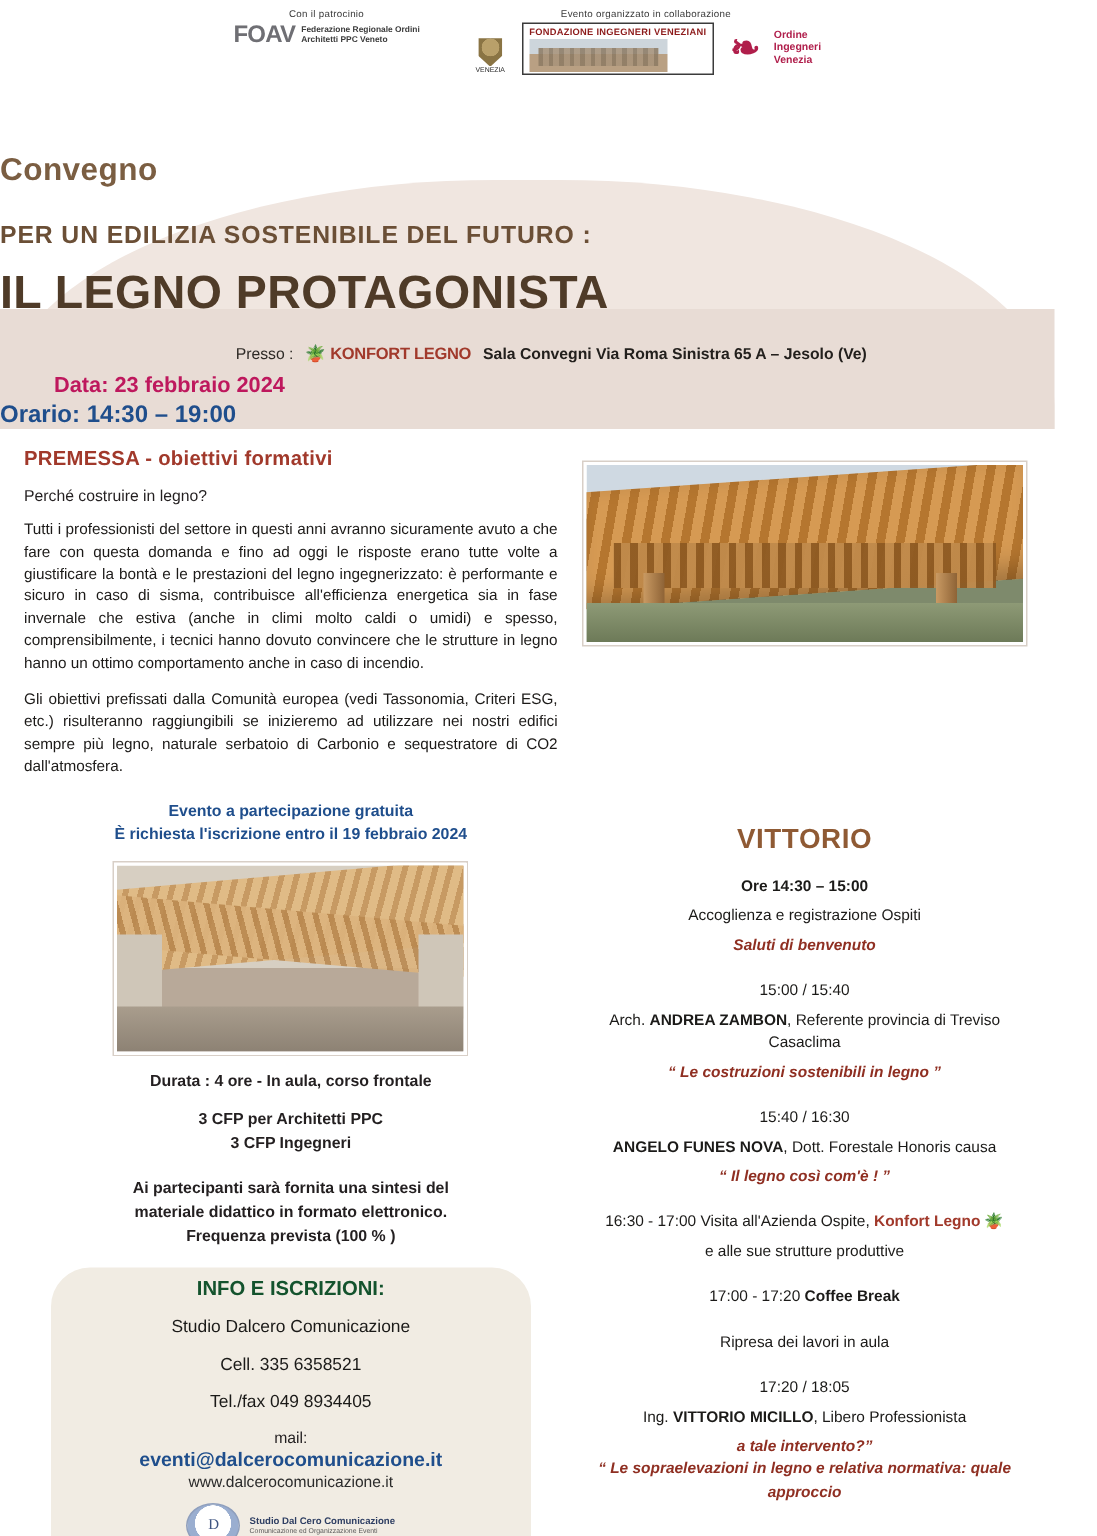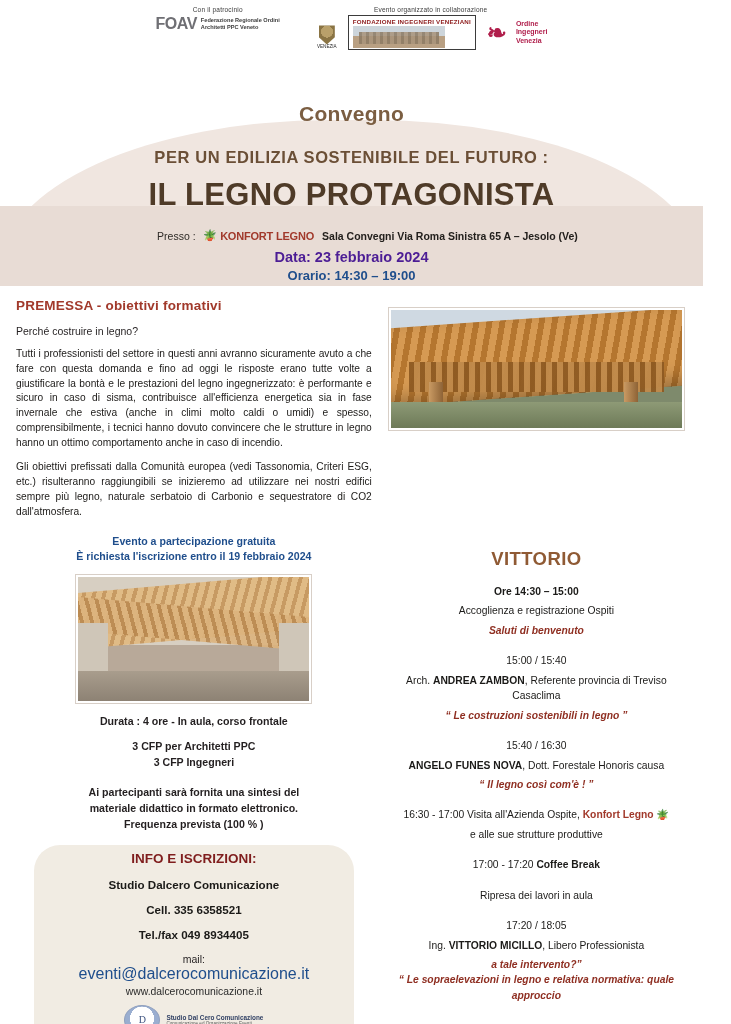--- a/index.html
+++ b/index.html
@@ -86,21 +86,21 @@
   .arch {
     position: absolute; left: 0; right: 0; top: 52px; height: 166px;
     background: #f0e6e0;
     border-top-left-radius: 330px 150px;
     border-top-right-radius: 330px 150px;
   }
   .band {
     position: absolute; left: 0; right: 0; top: 138px; height: 80px;
     background: #e8dcd5;
   }
-  .hero-inner { position: relative; z-index: 3; text-align: center; }
+  .hero-inner { position: relative; z-index: 3; text-align: left; }
   .convegno {
     font-size: 21px; font-weight: bold; color: #7b5e42; letter-spacing: .3px;
     padding-top: 34px;
   }
   .subtitle {
     margin-top: 22px;
     font-size: 16.5px; font-weight: bold; color: #6b4f36; letter-spacing: .6px;
   }
   .maintitle {
     margin-top: 10px;
@@ -112,24 +112,24 @@
     font-size: 10.5px; color: #2e2a26; padding-left: 32px;
   }
   .kl-logo {
     display:flex; align-items:center; gap:3px;
     font-weight: bold; font-size: 11px; color: #a1392b;
     letter-spacing: -.2px;
   }
   .bee { color:#e0a21a; font-size: 11px; }
   .venue { font-size: 10.5px; font-weight: bold; color: #23201d; }
   .data-line {
-    margin-top: 7px; font-size: 14.5px; font-weight: bold; color: #4c1d95;
+    margin-top: 7px; font-size: 14.5px; font-weight: bold; color: #be185d; padding-left: 36px;
   }
   .orario-line {
-    margin-top: 3px; font-size: 13px; font-weight: bold; color: #1f4e8c;
+    margin-top: 3px; font-size: 16px; font-weight: bold; color: #1f4e8c;
   }
 
   
   .content { position: relative; padding: 12px 16px 0 16px; }
   .cols { display: flex; gap: 14px; }
   .colL { width: 372px; }
   .colR { width: 315px; }
 
   h2.premessa {
     font-size: 13.5px; font-weight: bold; color: #a1392b;
@@ -210,25 +210,25 @@
   }
 
   
   .infoWrap { position: relative; margin-top: 18px; }
   .infoBg {
     position:absolute; left: 18px; right: 18px; top: -6px; bottom: -60px;
     background: #f1ece3; border-radius: 26px; z-index: 0;
   }
   .info { position: relative; z-index: 1; text-align:center; }
   .info-h {
-    font-size: 13.5px; font-weight: bold; color: #7f1d1d; margin-bottom: 6px;
-  }
-  .info-l { font-size: 11.6px; margin: 12px 0; color: #1b1a18; font-weight: bold; }
+    font-size: 13.5px; font-weight: bold; color: #14532d; margin-bottom: 6px;
+  }
+  .info-l { font-size: 11.6px; margin: 12px 0; color: #1b1a18; }
   .info-mail { font-size: 10.5px; margin-top: 6px; }
-  .info-mail-v { font-size: 16px; font-weight: normal; color: #1f4e8c; }
+  .info-mail-v { font-size: 13px; font-weight: bold; color: #1f4e8c; }
   .info-web { font-size: 10.4px; color: #2b2b2b; margin-top: 3px; }
   .dalcero {
     margin: 8px auto 0 auto; display:flex; align-items:center; justify-content:center; gap:6px;
   }
   .dal-mark {
     width: 36px; height: 30px; border-radius: 50%;
     background: radial-gradient(circle at 50% 45%, #ffffff 0 52%, #9aaed0 53% 100%);
     border: 1px solid #8f9fbd;
     font-size: 10px; color:#3f5480; display:flex; align-items:center; justify-content:center;
     font-family: "Liberation Serif", serif;

